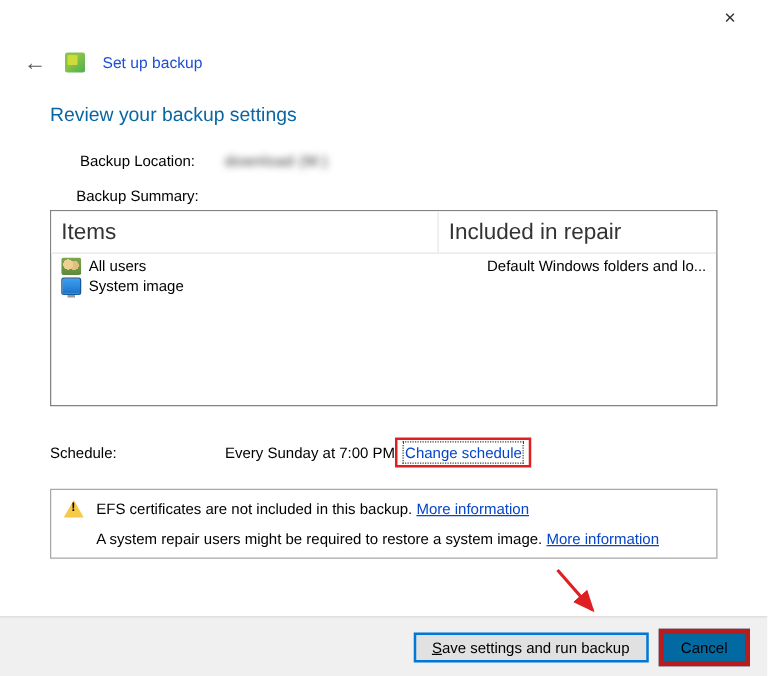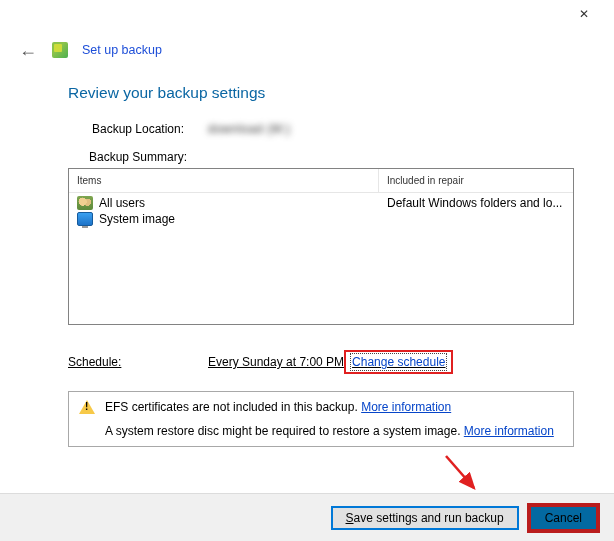--- a/index.html
+++ b/index.html
@@ -42,52 +42,51 @@
   .flag-icon::after {
     content: '';
     position: absolute; left: 2px; top: 2px;
     width: 8px; height: 8px;
     background: #cddc39;
     border-radius: 1px;
   }
   .header-title { font-size: 12.5px; color: #1d4ed8; }
   .content {
     padding: 4px 40px 0 40px;
-    margin-left: 28px;
   }
   .page-heading {
     color: #0a66a3;
     font-size: 15.5px;
     font-weight: 400;
     margin: 14px 0 20px 0;
   }
   .row { display: flex; margin-bottom: 14px; font-size: 12px; }
   .row .label { width: 140px; color: #000; text-align: center; }
   .row .value { flex: 1; color: #333; }
   .blurred { filter: blur(3px); color: #6a6a6a; letter-spacing: 0.5px;}
   .summary-box {
     border: 1px solid #828282;
     margin-top: 4px;
     height: 157px;
     overflow: hidden;
   }
   .summary-head {
     display: flex;
-    font-size: 10px;
+    font-size: 18px;
     color: #333;
     background: #fff;
     border-bottom: 1px solid #e6e6e6;
   }
   .summary-head > div {
     padding: 6px 8px;
     border-right: 1px solid #e6e6e6;
   }
   .col-items { width: 310px; }
   .col-inc { flex: 1; border-right: none !important;}
-  .summary-body { padding: 2px 0; }
+  .summary-body { padding: 2px 0; text-align: right; }
   .summary-row {
     display: flex; align-items: center;
     padding: 1px 8px;
     font-size: 12px;
   }
   .summary-row .col-items { display: flex; align-items: center; gap: 6px; }
   .ic {
     width: 16px; height: 14px; display: inline-block; flex-shrink: 0;
   }
   .ic-users {
@@ -105,21 +104,20 @@
   }
   .ic-monitor::after {
     content: '';
     position: absolute; bottom: -3px; left: 4px;
     width: 6px; height: 2px; background: #999;
   }
   .schedule-row {
     display: flex; align-items: center;
     margin-top: 30px; margin-bottom: 22px;
     font-size: 12px;
-    text-decoration: underline;
   }
   .schedule-row .label { width: 140px; }
   .schedule-row .val { margin-right: 6px; }
   .change-link {
     color: #0645c9;
     cursor: pointer;
     border: 1px dotted #444;
     padding: 1px 1px;
   }
   .highlight-box {
@@ -236,21 +234,21 @@
 
     <div class="notice-box">
       <div class="notice-line">
         <span class="warn-ic"></span>
         <span>
           <span>EFS certificates are not included in this backup. </span><span class="link">More information</span>
         </span>
       </div>
       <div class="notice-line">
         <span>
-          <span>A system restore disc might be required to restore a system image. </span><span class="link">More information</span>
+          <span>A system repair users might be required to restore a system image. </span><span class="link">More information</span>
         </span>
       </div>
     </div>
 
   </div>
 
   <svg class="arrow-annot" style="left:440px; top:450px;" width="50" height="50">
     <defs>
       <marker id="ah" markerWidth="8" markerHeight="8" refX="6" refY="3" orient="auto">
         <path d="M0,0 L7,3 L0,6 Z" fill="#e02020"></path>

